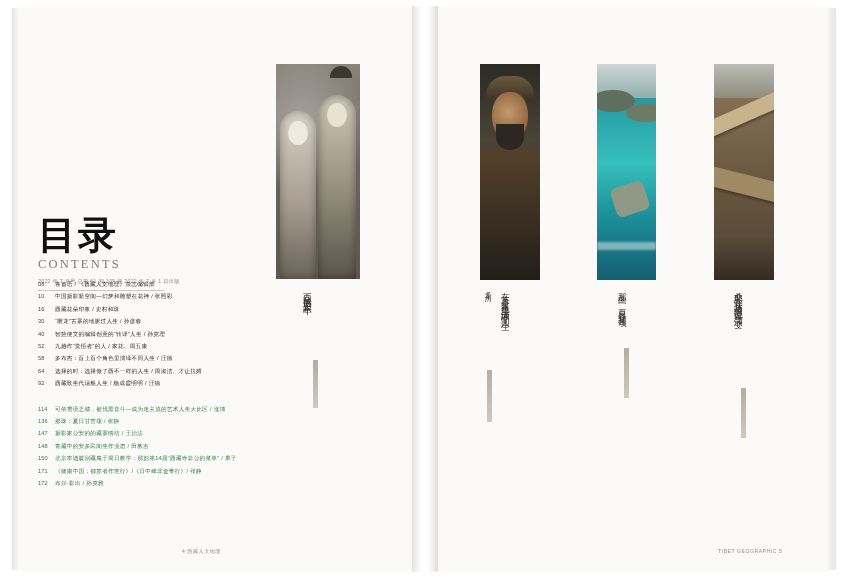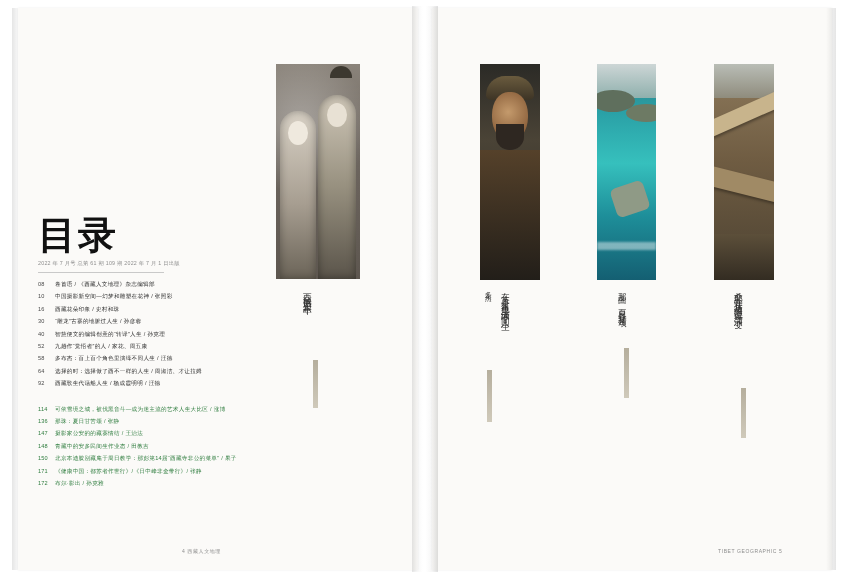--- a/index.html
+++ b/index.html
@@ -278,20 +278,21 @@
   <div class="spread">
 
     <div class="edge-shadow-l"></div>
     <div class="page-left"></div>
     <div class="page-right"></div>
     <div class="gutter"></div>
     <div class="edge-shadow-r"></div>
 
     <div class="masthead">
       <div class="mu-title">目录</div>
+      <div class="mu-sub">CONTENTS</div>
       <div class="mu-meta">2022 年 7 月号 总第 61 期 109 期   2022 年 7 月 1 日出版</div>
       <div class="mu-rule"></div>
     </div>
 
     <div class="toc">
 
       <div class="toc-group">
         <div class="toc-row">
           <span class="pg">08</span>
           <span class="txt">卷首语 / 《西藏人文地理》杂志编辑部</span>

